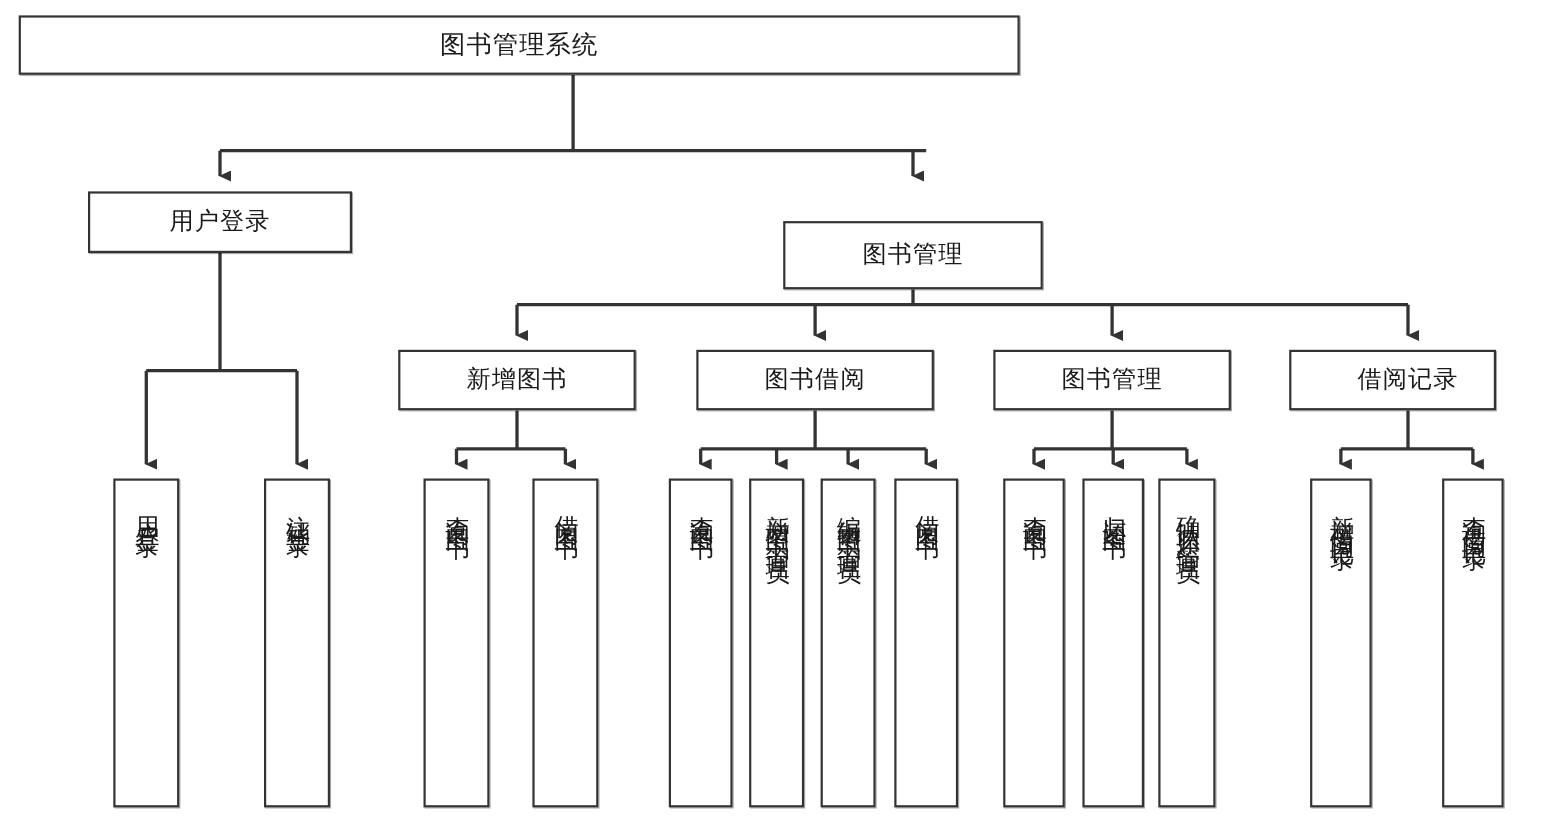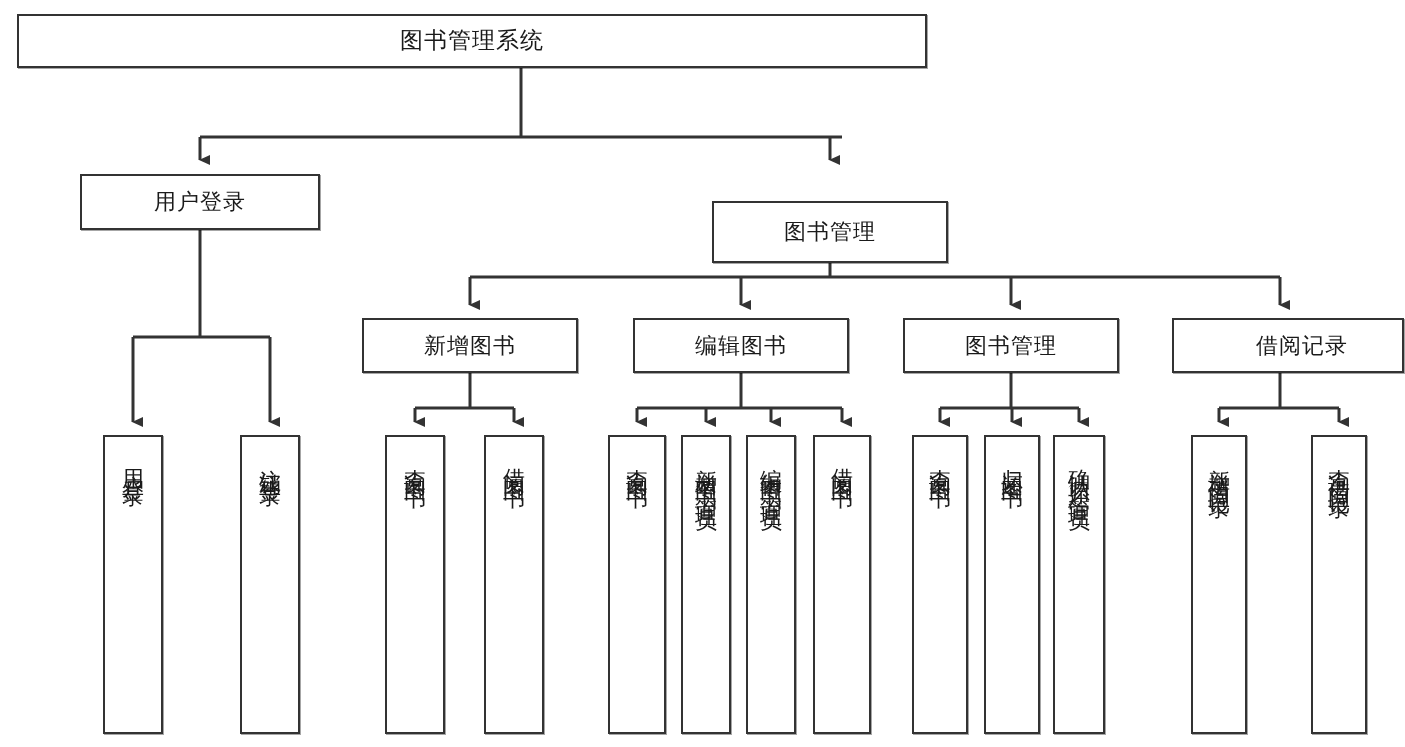--- a/index.html
+++ b/index.html
@@ -137,26 +137,26 @@
     <span class="label">用户登录</span>
   </div>
   <div class="node h" style="left:712px;top:174px;width:236px;height:62px;margin-top:27px;">
     <span class="label">图书管理</span>
   </div>
 
   <div class="node h" style="left:362px;top:318px;width:216px;height:55px;">
     <span class="label">新增图书</span>
   </div>
   <div class="node h" style="left:633px;top:318px;width:216px;height:55px;">
-    <span class="label">编辑图书</span>
+    <span class="label">图书借阅</span>
   </div>
   <div class="node h" style="left:903px;top:318px;width:216px;height:55px;">
     <span class="label">图书管理</span>
   </div>
-  <div class="node h" style="left:1172px;top:318px;width:232px;height:55px;padding-left:28px;">
+  <div class="node h" style="left:1172px;top:318px;width:188px;height:55px;padding-left:28px;">
     <span class="label">借阅记录</span>
   </div>
 
   <div class="node v" style="left:103px;top:435px;width:60px;height:299px;">
     <span class="label">用户登录</span>
   </div>
   <div class="node v" style="left:240px;top:435px;width:60px;height:299px;">
     <span class="label">注销登录</span>
   </div>
 

